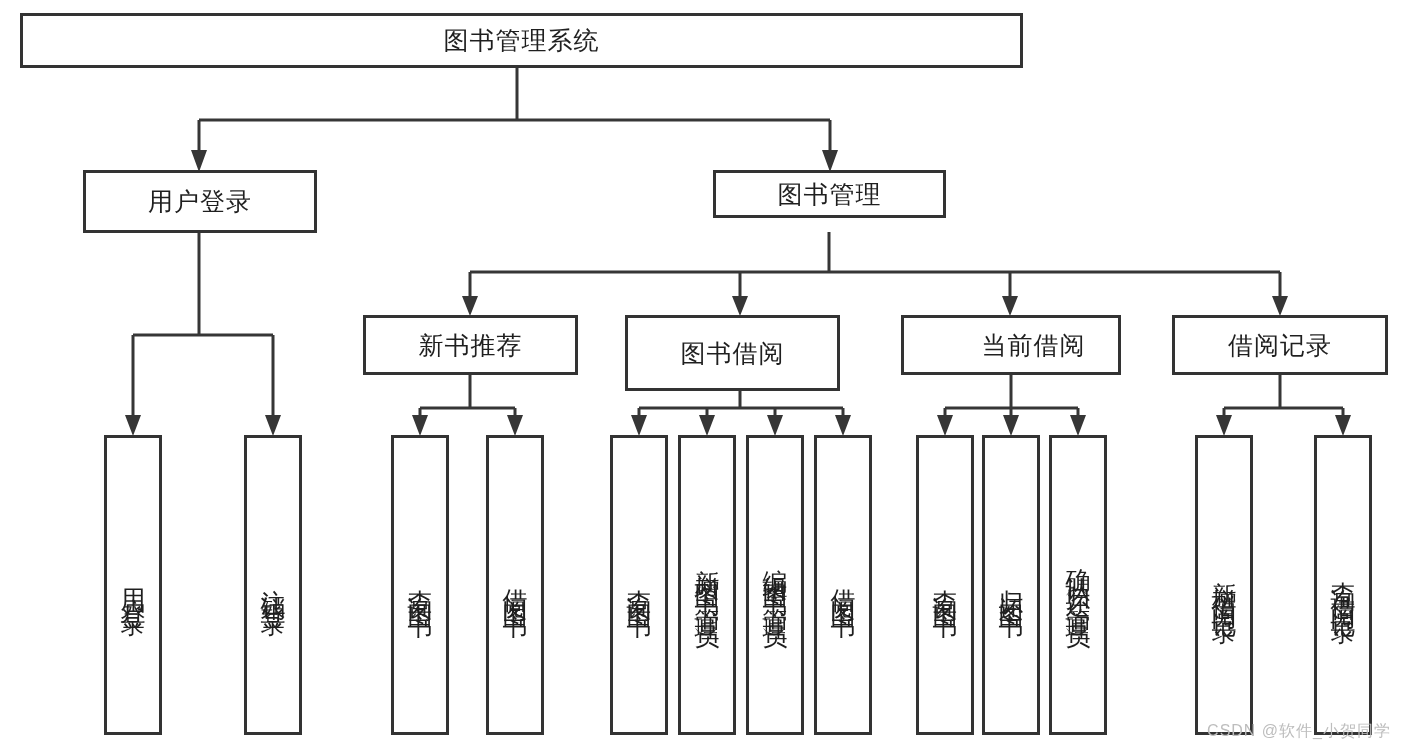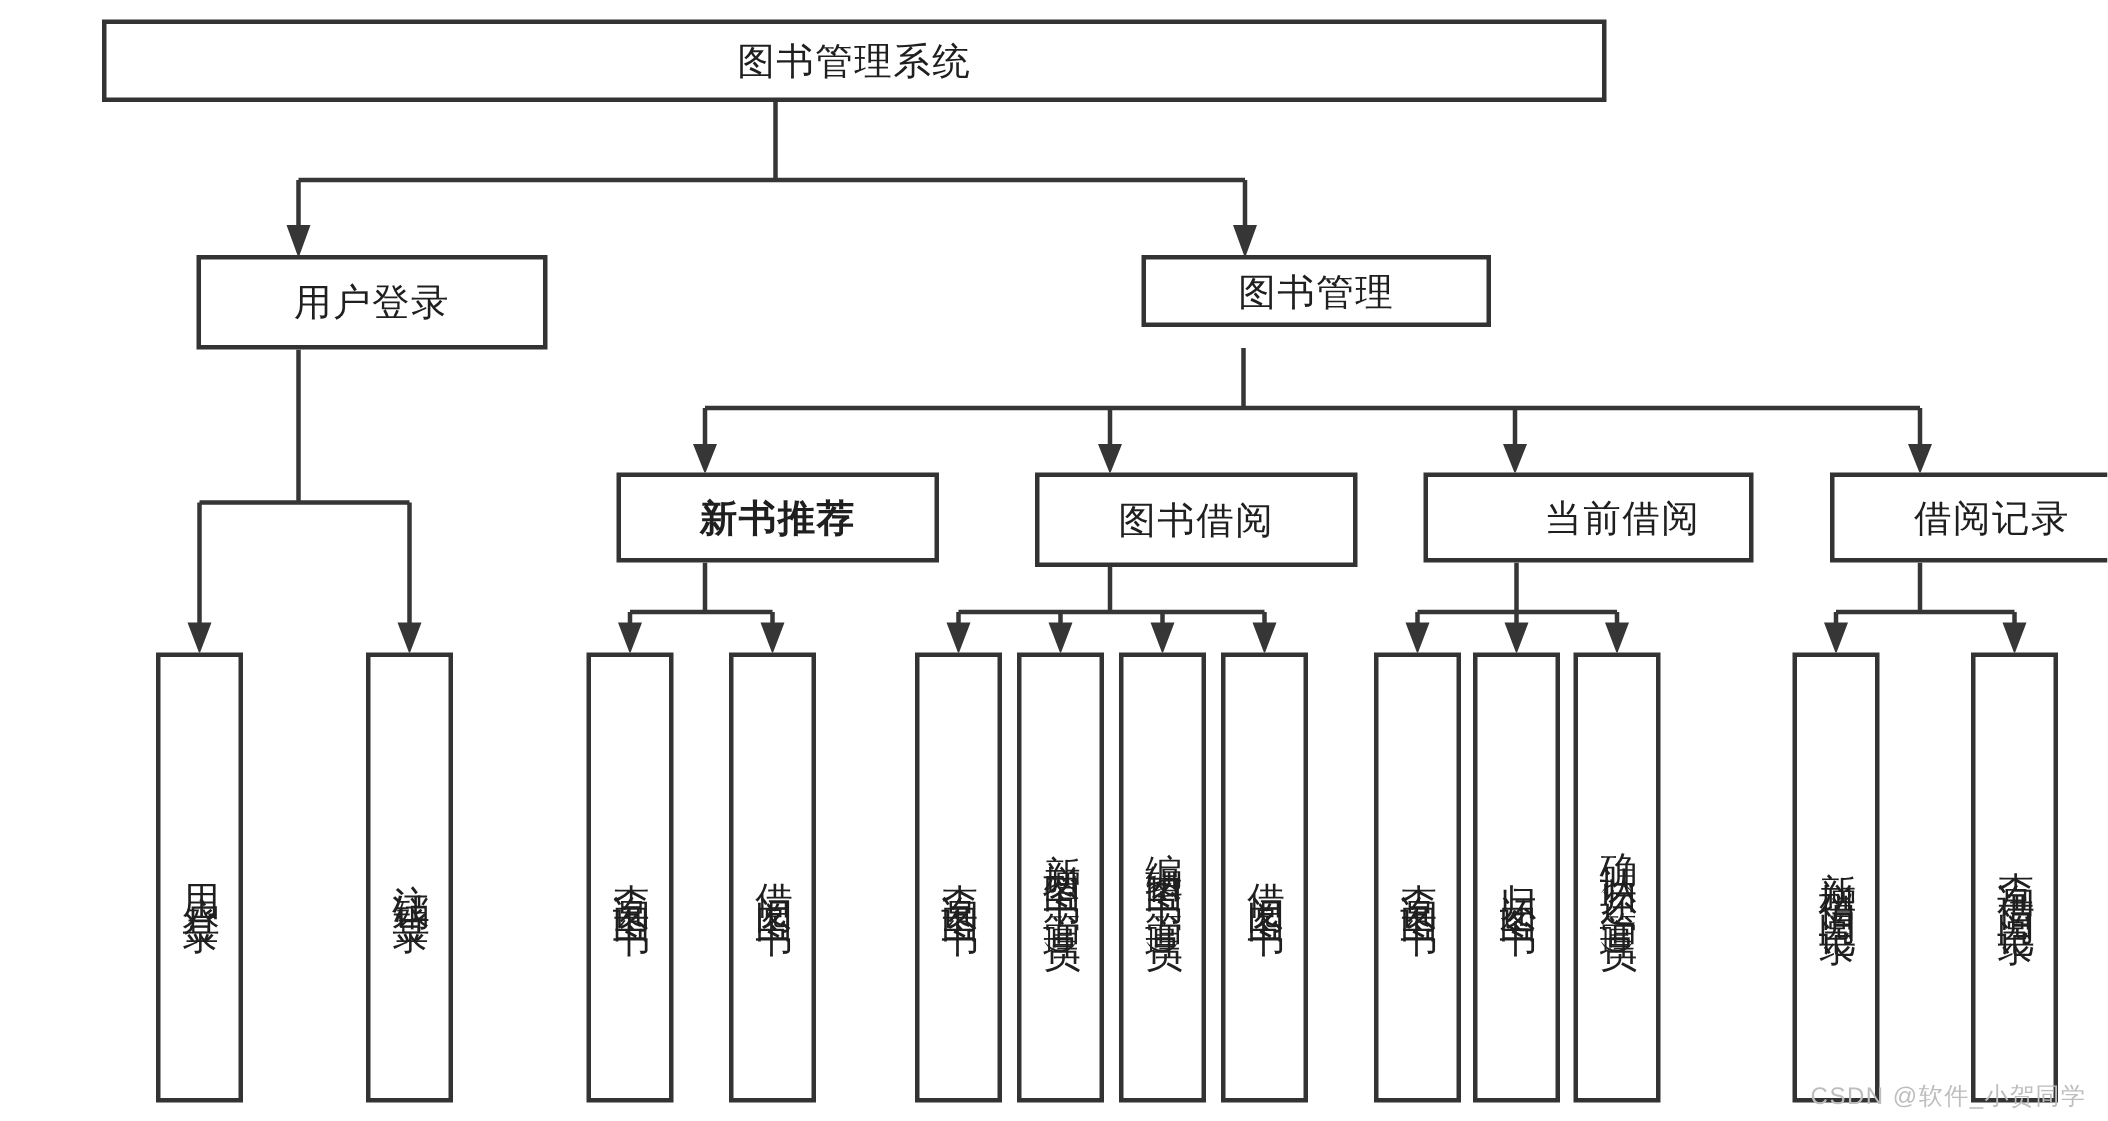--- a/index.html
+++ b/index.html
@@ -21,21 +21,21 @@
     position: absolute;
     box-sizing: border-box;
     background: #ffffff;
     border: 3px solid #333333;
     display: flex;
     align-items: center;
     justify-content: center;
     color: #1f1f1f;
     z-index: 2;
   }
-  .h { font-size: 25px; letter-spacing: 1px; white-space: nowrap; margin-left: 48px; }
+  .h { font-size: 25px; letter-spacing: 1px; white-space: nowrap; }
   .v .vtext {
     writing-mode: vertical-rl;
     text-orientation: mixed;
     font-size: 25px;
     letter-spacing: 8px;
     line-height: 1;
   }
   .watermark {
     position: absolute;
     right: 14px;
@@ -70,22 +70,22 @@
              M937 415 L953 415 L945 436 Z M1003 415 L1019 415 L1011 436 Z
              M1070 415 L1086 415 L1078 436 Z M1216 415 L1232 415 L1224 436 Z
              M1335 415 L1351 415 L1343 436 Z"></path>
   </svg>
 
   <div class="box h" style="left:20px; top:13px; width:1003px; height:55px;">图书管理系统</div>
 
   <div class="box h" style="left:83px; top:170px; width:234px; height:63px;">用户登录</div>
   <div class="box h" style="left:713px; top:170px; width:233px; height:48px;">图书管理</div>
 
-  <div class="box h" style="left:363px; top:315px; width:215px; height:60px;font-weight:bold;">新书推荐</div>
-  <div class="box h" style="left:642px; top:315px; width:215px; height:63px;">图书借阅</div>
+  <div class="box h" style="left:363px; top:315px; width:215px; height:60px;">新书推荐</div>
+  <div class="box h" style="left:625px; top:315px; width:215px; height:76px;">图书借阅</div>
   <div class="box h" style="left:901px; top:315px; width:220px; height:60px;padding-left:45px;">当前借阅</div>
   <div class="box h" style="left:1172px; top:315px; width:216px; height:60px;">借阅记录</div>
 
   <div class="box v" style="left:104px; top:435px; width:58px; height:300px;">
     <span class="vtext">用户登录</span>
   </div>
   <div class="box v" style="left:244px; top:435px; width:58px; height:300px;">
     <span class="vtext">注销登录</span>
   </div>
 

